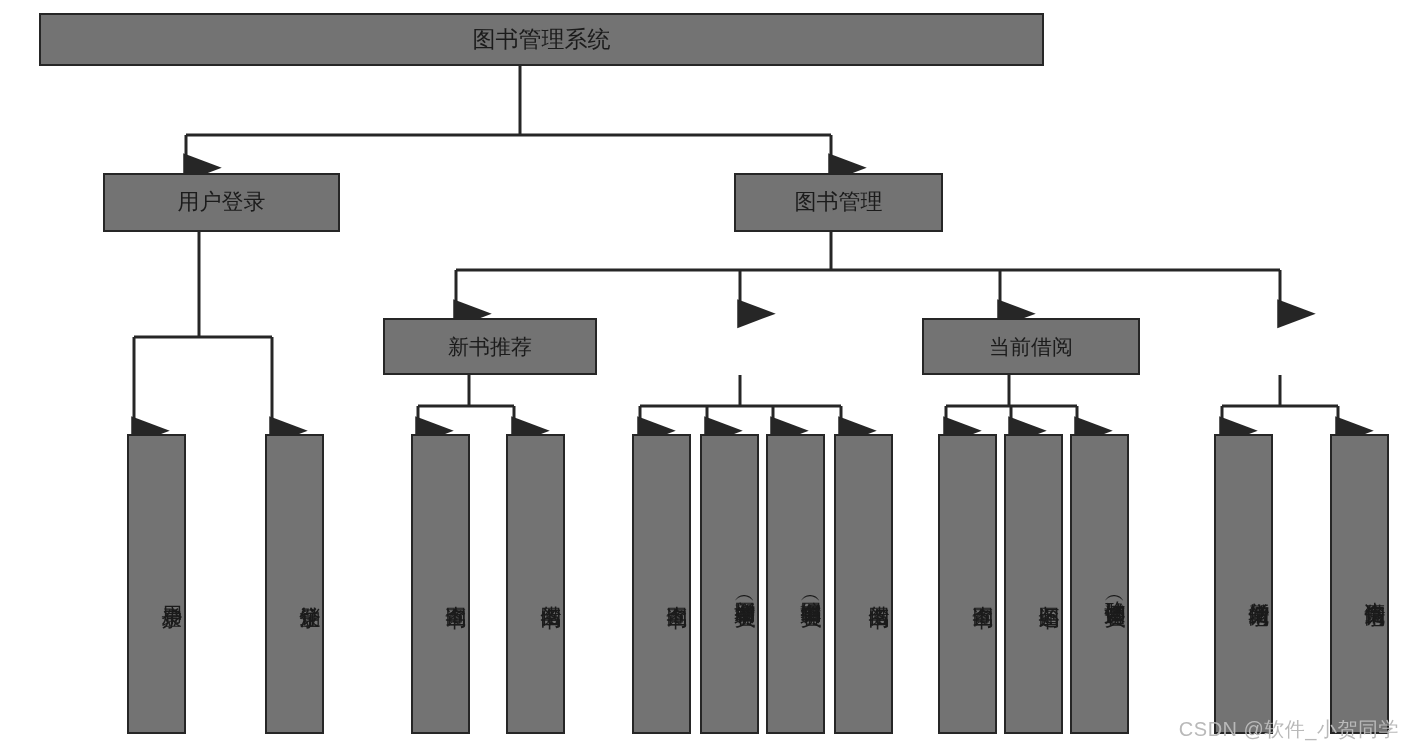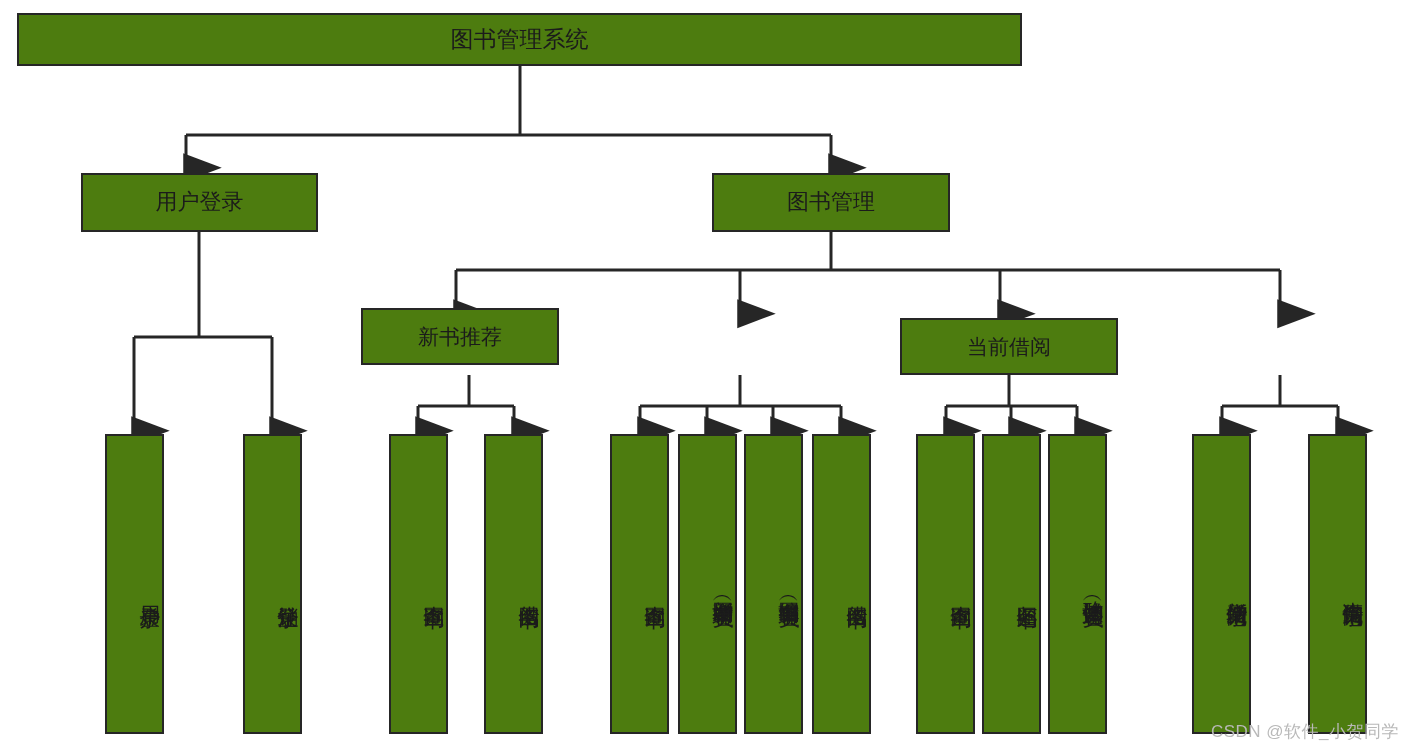--- a/index.html
+++ b/index.html
@@ -22,27 +22,28 @@
     left: 0;
     top: 0;
     width: 1405px;
     height: 747px;
     pointer-events: none;
   }
   .node {
     position: absolute;
     box-sizing: border-box;
     border: 2.5px solid #262626;
-    background: #4d7c0f;
+    background: #737373;
     display: flex;
     align-items: center;
     justify-content: center;
     color: #1b1b1b;
     line-height: 1.12;
     text-align: center;
+    margin-left: 22px;
   }
   .node.root {
     font-size: 23px;
   }
   .node.lvl1 {
     font-size: 22px;
   }
   .node.lvl2 {
     font-size: 21px;
   }
@@ -58,21 +59,21 @@
   .node.leaf.tall {
     padding-top: 8px;
   }
   .leaf-label {
     display: block;
   }
   .watermark {
     position: absolute;
     right: 6px;
     bottom: 4px;
-    font-size: 17px;
+    font-size: 20px;
     color: #b9b9b9;
     white-space: nowrap;
     letter-spacing: 0.5px;
   }
 </style>
 </head>
 <body>
 
 <div id="canvas">
 
@@ -127,25 +128,25 @@
     </g>
   </svg>
 
   <div class="node root" style="left:17px; top:13px; width:1005px; height:53px;">
     <span>图书管理系统</span>
   </div>
 
   <div class="node lvl1" style="left:81px; top:173px; width:237px; height:59px;">
     <span>用户登录</span>
   </div>
-  <div class="node lvl1" style="left:712px; top:173px; width:238px; height:59px;">
+  <div class="node lvl1" style="left:712px; top:173px; width:209px; height:59px;">
     <span>图书管理</span>
   </div>
 
-  <div class="node lvl2" style="left:361px; top:308px; width:198px; height:57px;">
+  <div class="node lvl2" style="left:361px; top:318px; width:214px; height:57px;">
     <span>新书推荐</span>
   </div>
   <div class="node lvl2" style="left:900px; top:318px; width:218px; height:57px;">
     <span>当前借阅</span>
   </div>
 
   <div class="node leaf" style="left:105px; top:434px; width:59px; height:300px;">
     <span class="leaf-label">用户登录</span>
   </div>
   <div class="node leaf" style="left:243px; top:434px; width:59px; height:300px;">

